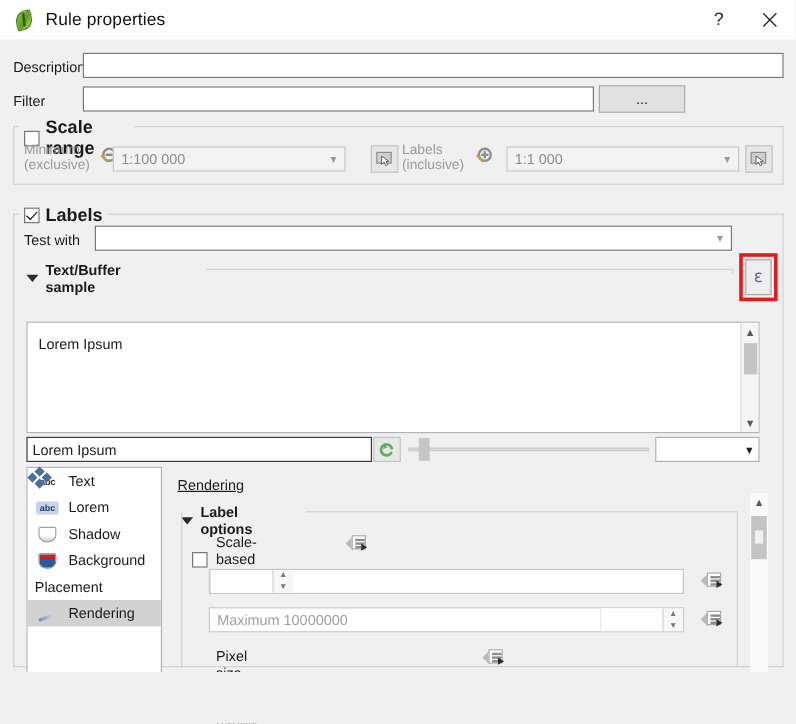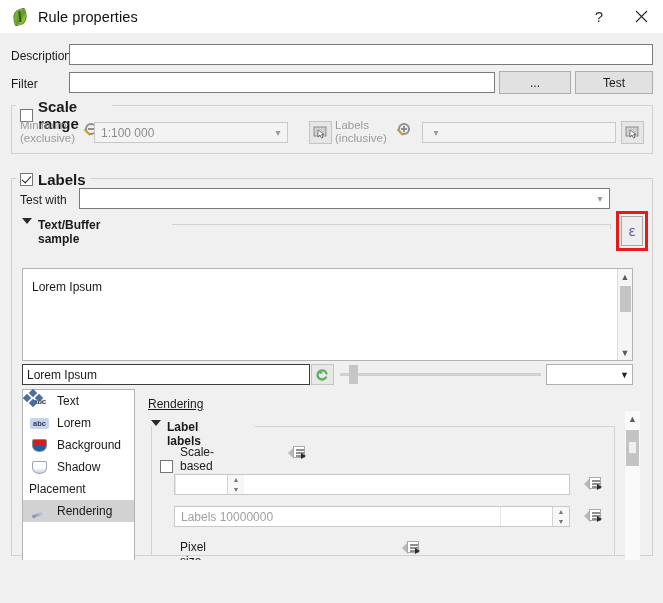--- a/index.html
+++ b/index.html
@@ -182,21 +182,21 @@
   }
   .ic-render::before {
     content:""; position:absolute; left:0; top:7px; width:14px; height:3px;
     background: linear-gradient(90deg,#7a8fae,#d8dee8); transform: rotate(-20deg);
     border-radius: 1px 3px 3px 1px;
   }
   .rp-title {
     position: absolute; font-size: 12px; color: #1a1a1a; text-decoration: underline;
   }
   .collapse-hdr {
-    position: absolute; display: flex; align-items: flex-start; gap: 6px;
+    position: absolute; display: flex; align-items: center; gap: 6px;
     font-weight: bold; font-size: 12px; color: #1a1a1a;
   }
   .tri { width: 0; height: 0; border-left: 5px solid #2b2b2b; border-top: 4px solid transparent; border-bottom: 4px solid transparent; }
   .tri.down { border-left: 5px solid transparent; border-right: 5px solid transparent; border-top: 6px solid #2b2b2b; border-bottom: none; }
 
   .chk-row { position: absolute; display: flex; align-items: center; gap: 7px; font-size: 12px; }
 
   .spin {
     position: absolute; background: #fff; border: 1px solid #c8c8c8; height: 21px;
     display: flex; align-items: center;
@@ -263,21 +263,20 @@
   </div>
 
   <div class="body">
 
     <div class="lbl" style="position:absolute;left:11px;top:16px;">Description</div>
     <input class="txt" style="position: absolute; left: 69px; top: 11px; width: 584px;" value="">
 
     <div class="lbl" style="position:absolute;left:11px;top:44px;">Filter</div>
     <input class="txt" style="position: absolute; left: 69px; top: 39px; width: 426px;" value="">
     <div class="btn" style="position:absolute;left:499px;top:38px;width:72px;">...</div>
-    <div class="btn" style="position:absolute;left:575px;top:38px;width:78px;">Test</div>
 
     <div class="group">
       <div class="group-line" style="left:11px;top:72px;width:11px;"></div>
       <div class="group-line" style="left:112px;top:72px;width:541px;"></div>
       <div class="group-side" style="left:11px;top:72px;height:49px;"></div>
       <div class="group-side" style="left:652px;top:72px;height:49px;"></div>
       <div class="group-line" style="left:11px;top:120px;width:642px;"></div>
       <div class="group-title" style="left:16px;top:65px;">
         <span class="cbox"></span>
         <span>Scale range</span>
@@ -307,20 +306,21 @@
         <div>Labels</div>
         <div>(inclusive)</div>
       </div>
       <div class="mag" style="position:absolute;left:394px;top:89px;">
         <span class="ring"></span>
           <span class="hdl"></span>
           <span class="sgn"></span>
           <span class="sgn2"></span>
       </div>
       <div class="combo" style="position:absolute;left:422px;top:89px;width:194px;">
+        <span class="cv">1:1 000</span>
         <span class="chev">▾</span>
       </div>
       <div class="toolbtn" style="position:absolute;left:621px;top:88px;">
         <svg width="15" height="13" viewBox="0 0 15 13" aria-hidden="true">
           <rect x="1" y="1" width="12" height="9" fill="#cfcfcf" stroke="#8f8f8f"></rect>
           <path d="M5 4 L5 11 L7 9 L8.5 12 L10 11.3 L8.6 8.6 L11 8.4 Z" fill="#ffffff" stroke="#5a5a5a" stroke-width=".8"></path>
         </svg>
       </div>
     </div>
 
@@ -381,29 +381,29 @@
           <span>Text</span>
         </div>
         <div class="navitem">
           <span class="navicon">
               <span class="ic-buf">abc</span>
             </span>
           <span>Lorem</span>
         </div>
         <div class="navitem">
           <span class="navicon">
-              <span class="ic-bg"></span>
-            </span>
-          <span>Background</span>
+              <span class="ic-shadow"></span>
+            </span>
+          <span>Shadow</span>
         </div>
         <div class="navitem">
           <span class="navicon">
-              <span class="ic-shadow"></span>
-            </span>
-          <span>Shadow</span>
+              <span class="ic-bg"></span>
+            </span>
+          <span>Background</span>
         </div>
         <div class="navitem">
           <span class="navicon ic-place">
             <i style="left:7px;top:0px;"></i>
               <i style="left:1px;top:5px;"></i>
               <i style="left:13px;top:5px;"></i>
               <i style="left:7px;top:10px;"></i>
           </span>
           <span>Placement</span>
         </div>
@@ -412,21 +412,21 @@
               <span class="ic-render"></span>
             </span>
           <span>Rendering</span>
         </div>
       </div>
 
       <div class="rp-title" style="left:148px;top:364px;">Rendering</div>
 
       <div class="collapse-hdr" style="left:151px;top:387px;">
         <span class="tri down"></span>
-        <span>Label labels</span>
+        <span>Label options</span>
       </div>
       <div class="group-line" style="left:255px;top:393px;width:359px;"></div>
       <div class="group-side" style="left:614px;top:393px;height:130px;"></div>
       <div class="group-side" style="left:151px;top:393px;height:130px;"></div>
 
       <div class="chk-row" style="left:160px;top:412px;">
         <span class="cbox"></span>
         <span>Scale-based visibility</span>
       </div>
       <div class="dd" style="position:absolute;left:288px;top:411px;">
@@ -450,21 +450,21 @@
         <span class="arrowL"></span>
           <span class="sheet">
             <i style="top:2px;width:8px;"></i>
             <i style="top:5px;width:8px;"></i>
             <i style="top:8px;width:5px;"></i>
           </span>
           <span class="tip"></span>
       </div>
 
       <div class="spin" style="left:174px;top:473px;width:396px;">
-        <span class="ph">Labels 10000000</span>
+        <span class="ph">Maximum 10000000</span>
         <span class="val"></span>
         <span class="arrows">
             <div>▲</div>
             <div>▼</div>
           </span>
       </div>
       <div class="dd" style="position:absolute;left:584px;top:474px;">
         <span class="arrowL"></span>
           <span class="sheet">
             <i style="top:2px;width:8px;"></i>

